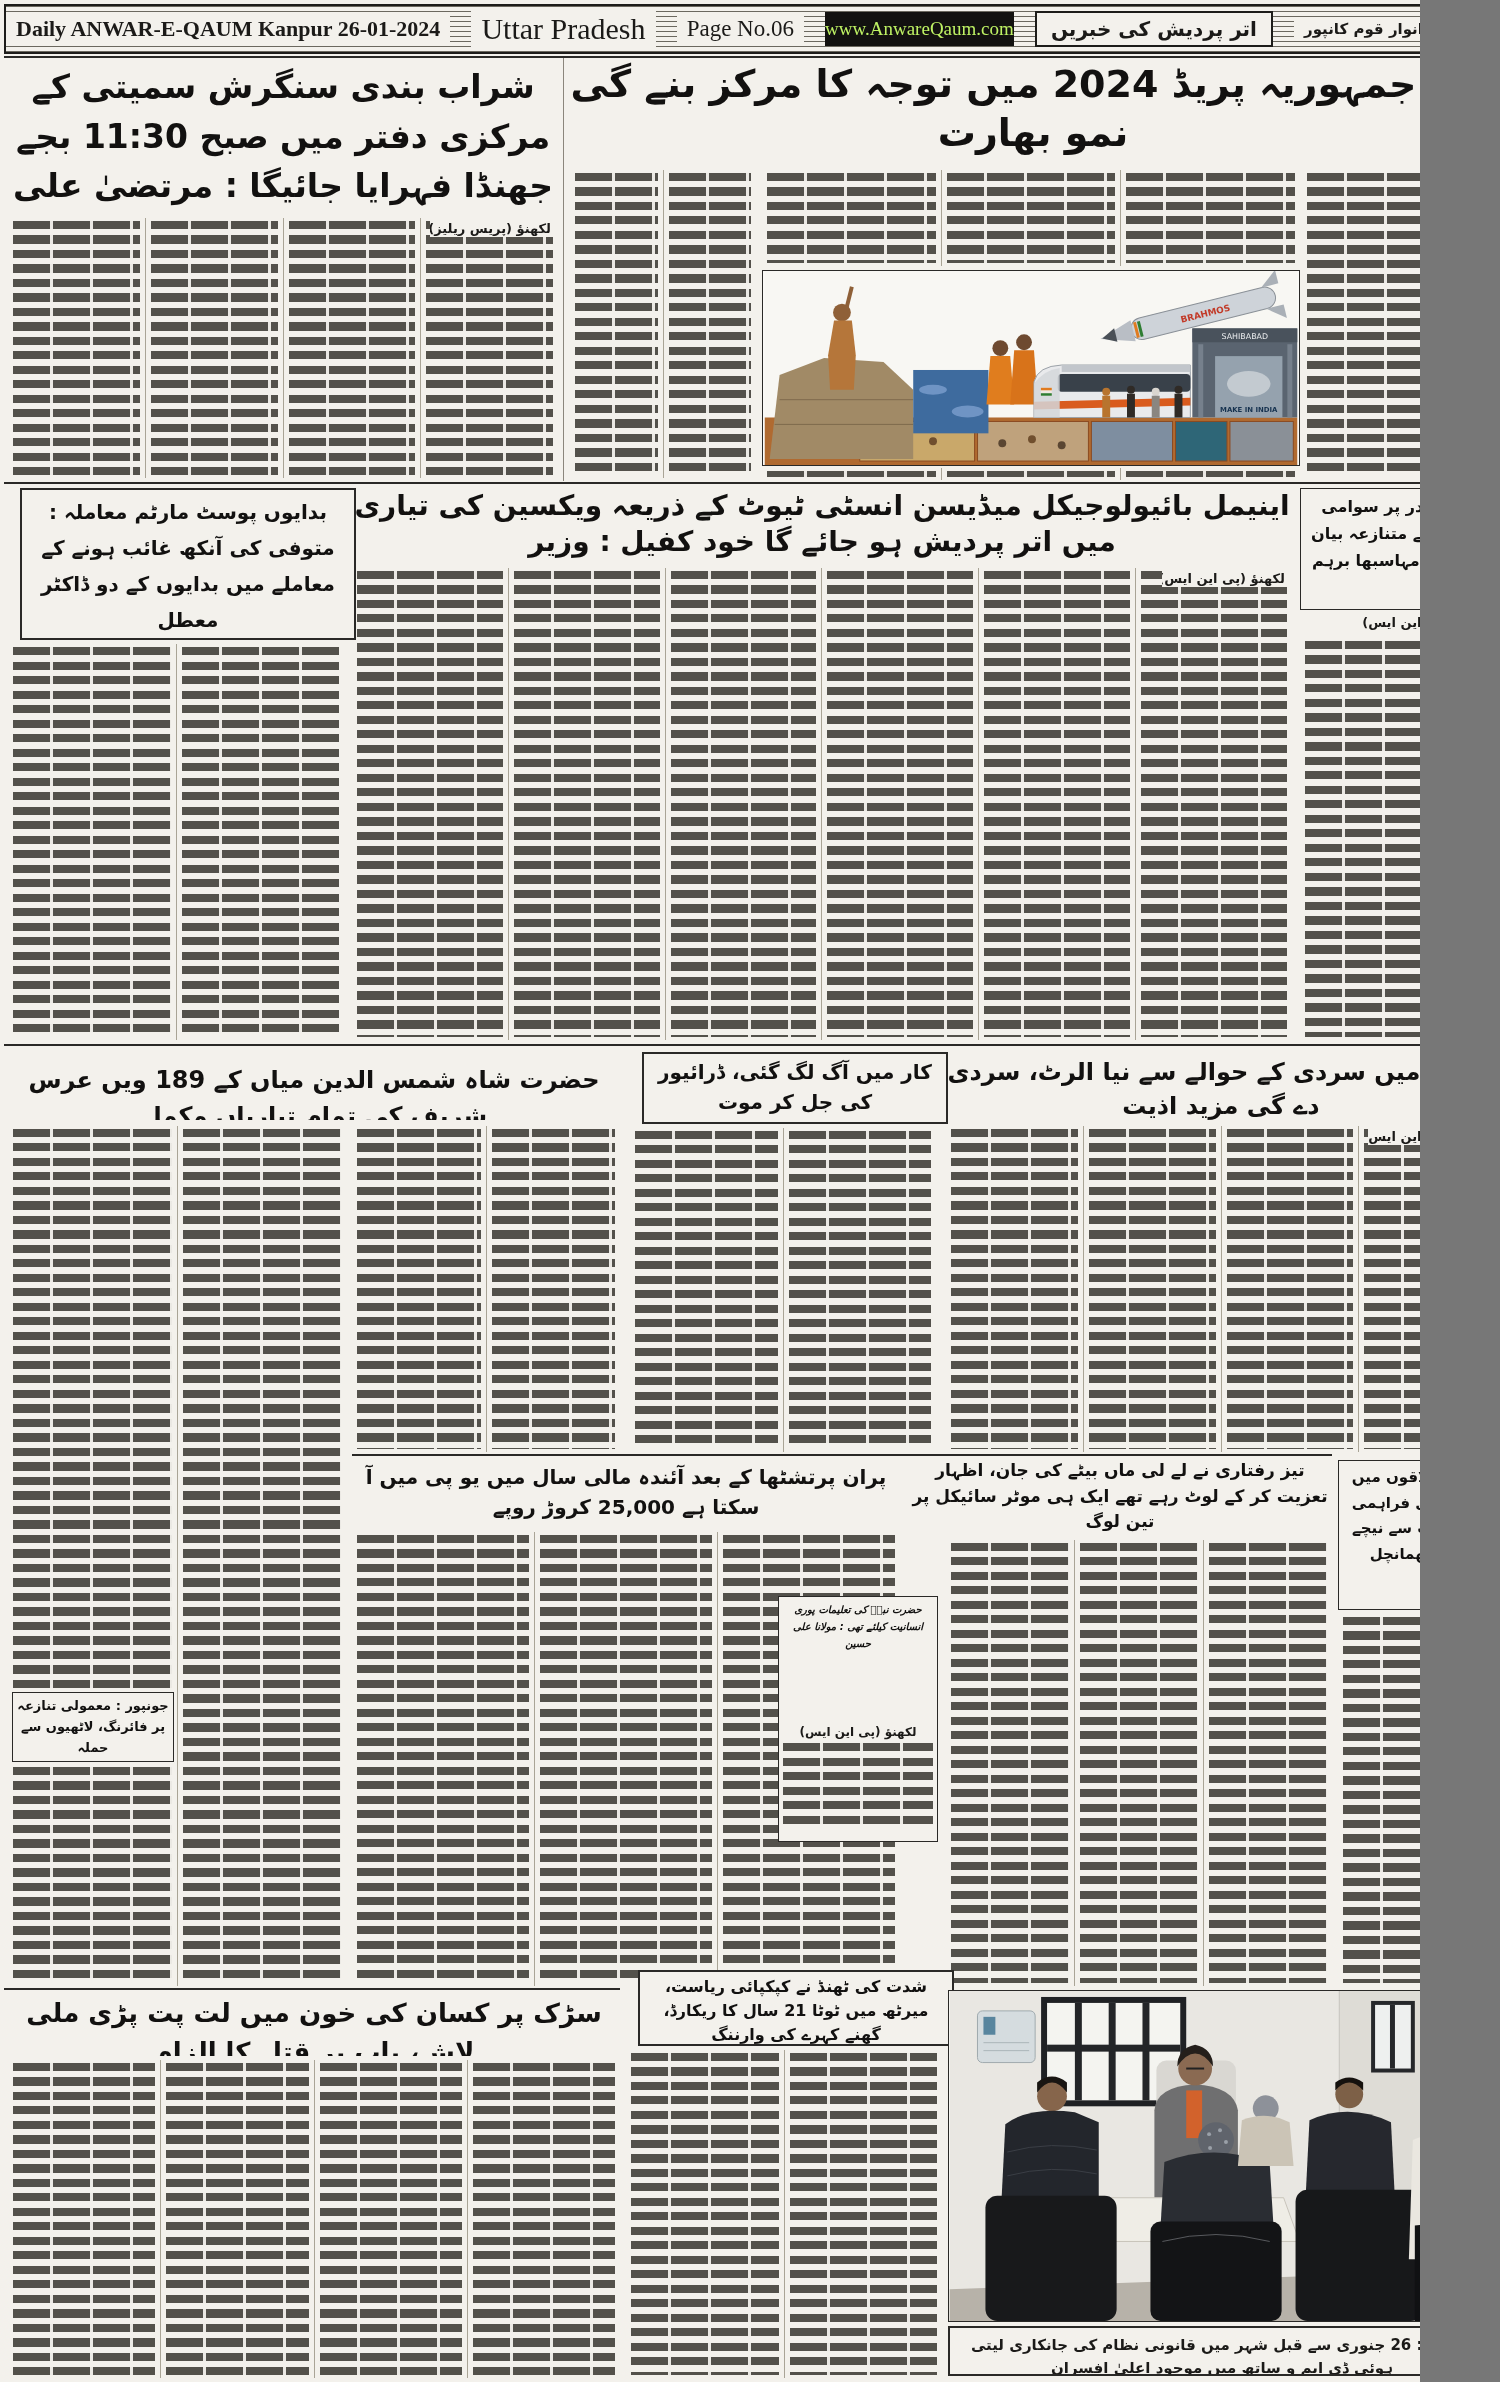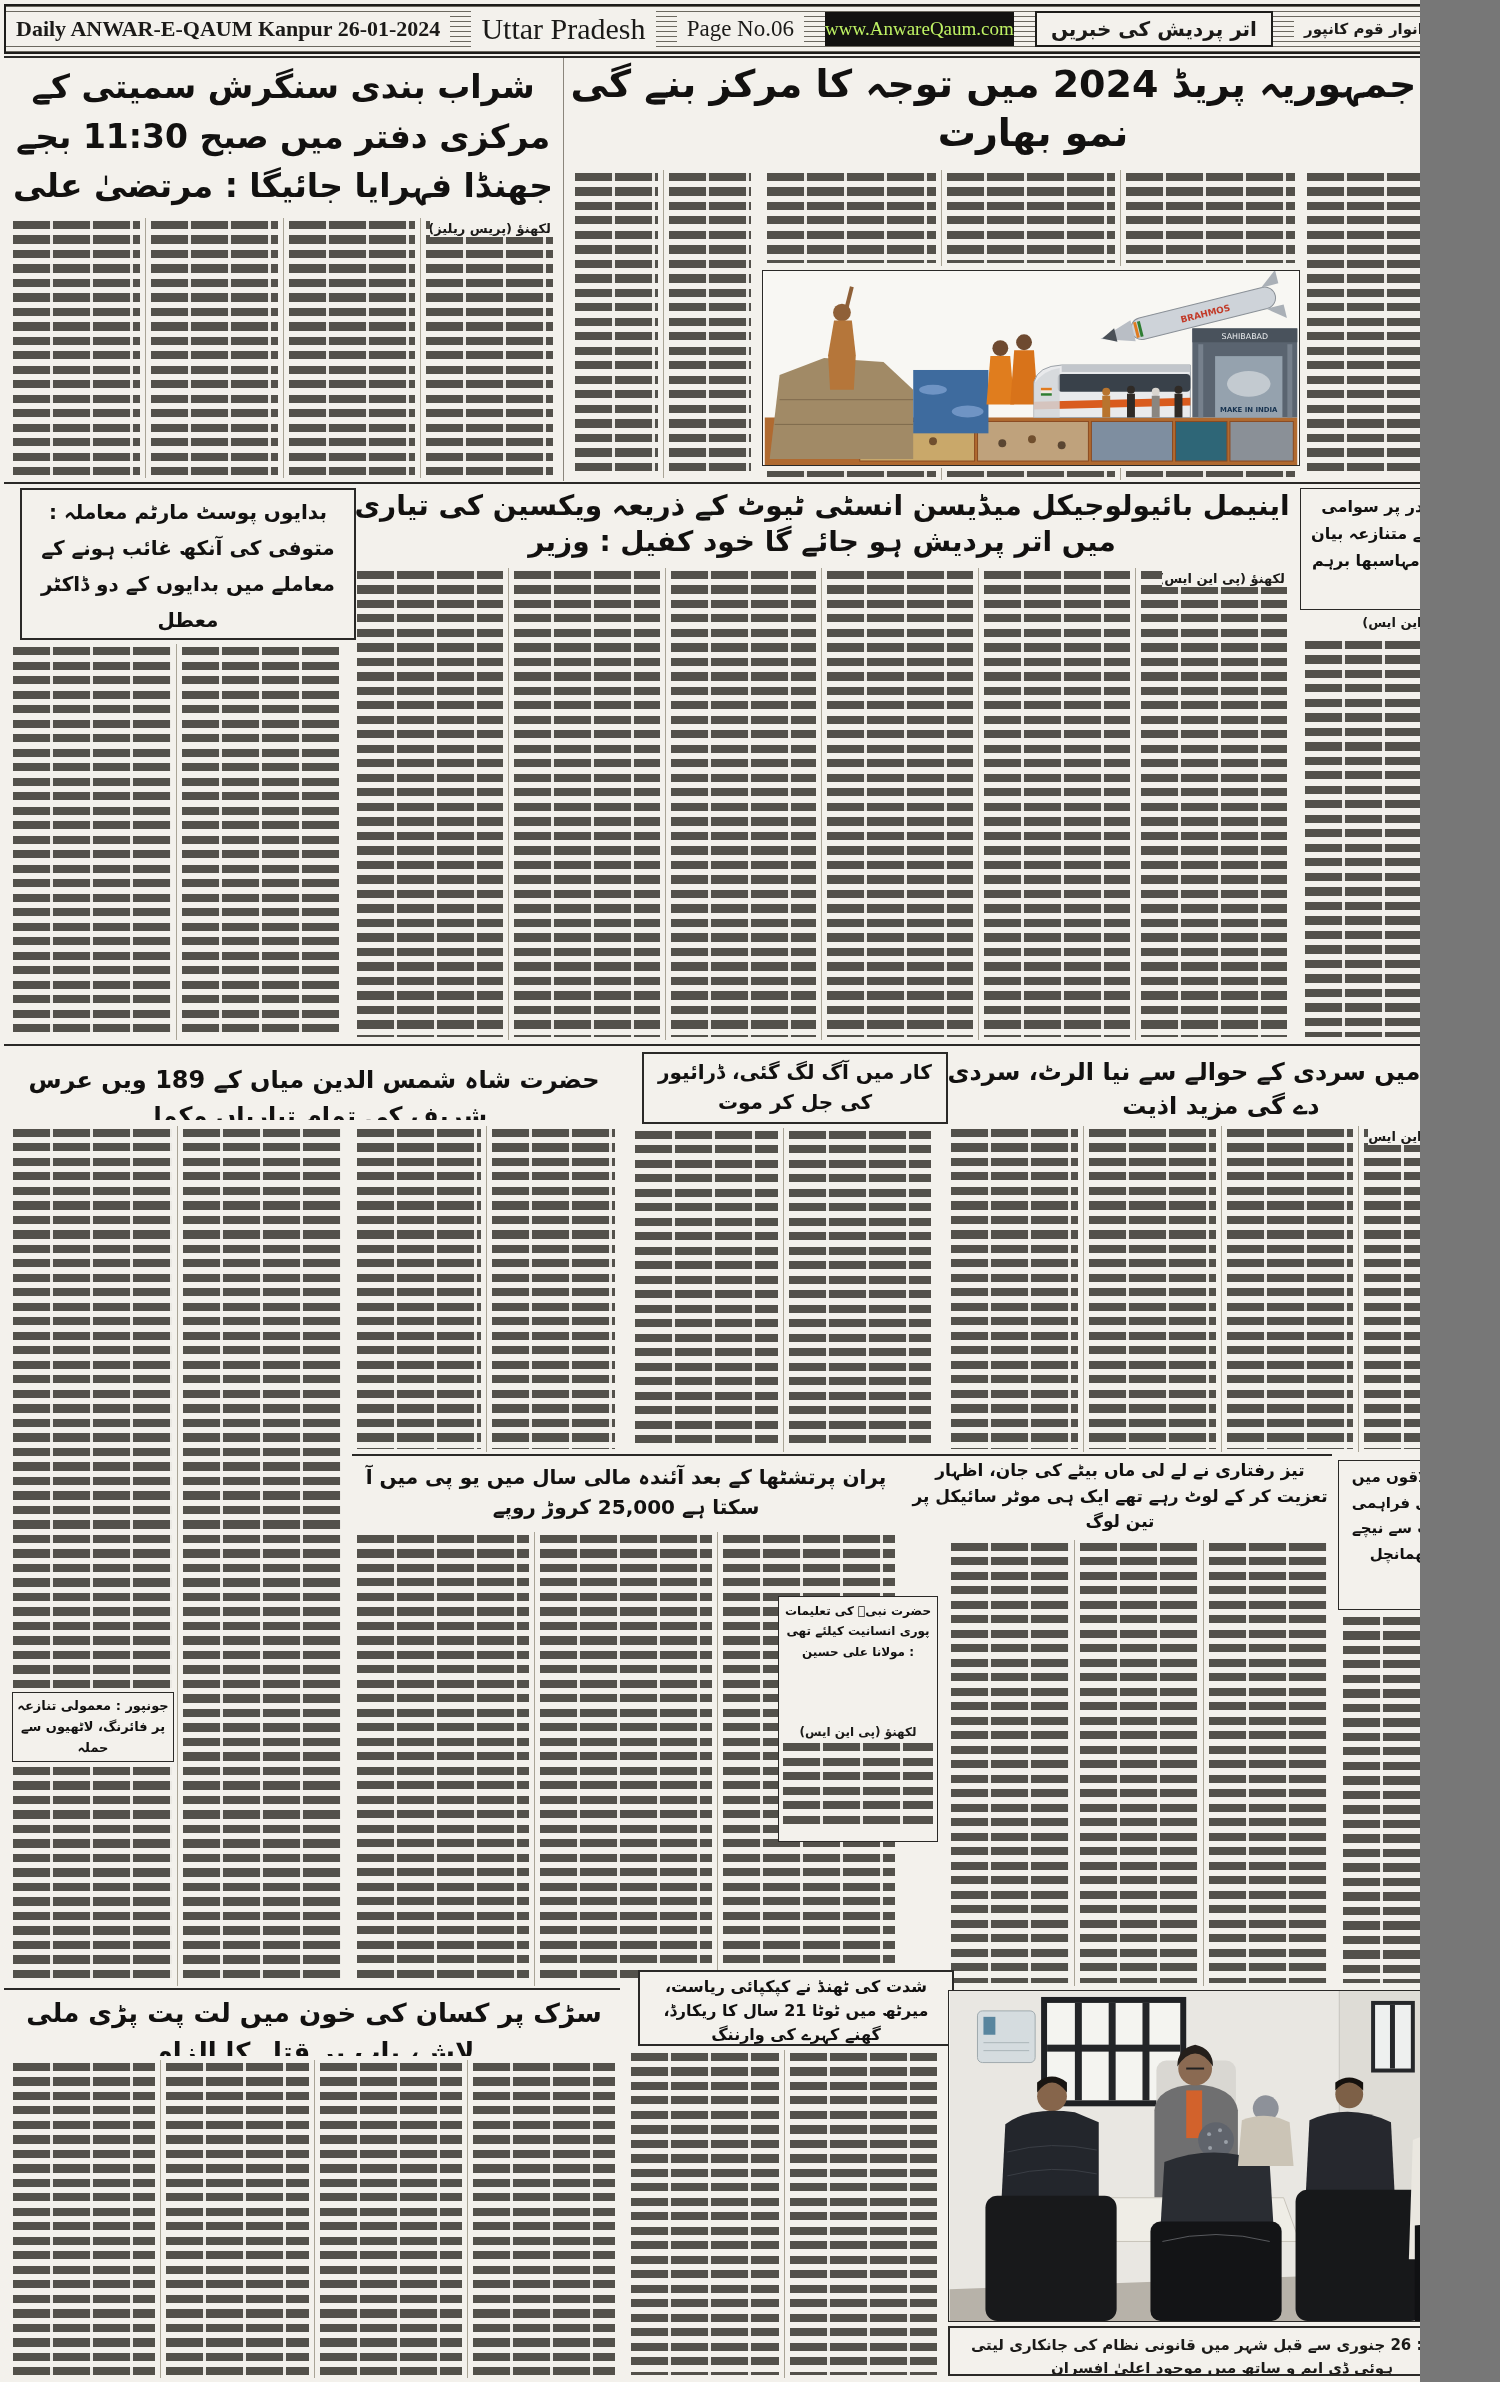--- a/index.html
+++ b/index.html
@@ -275,21 +275,21 @@
       </div>
       <div class="col">
         <div class="fill"></div>
       </div>
       <div class="col">
         <div class="fill"></div>
       </div>
     </div>
 
   <div class="block thin-boxed" style="left:778px;top:1596px;width:160px;height:246px;padding:4px;">
-    <div class="hl" style="font-size:12px;line-height:1.7;height:124px;">حضرت نبیؐ کی تعلیمات پوری انسانیت کیلئے تھی : مولانا علی حسین</div>
+    <div class="hl" style="font-size:10px;line-height:1.7;height:124px;font-style:italic;">حضرت نبیؐ کی تعلیمات پوری انسانیت کیلئے تھی : مولانا علی حسین</div>
     <div class="rtl" style="font-size:12px;font-weight:bold;text-align:center;">لکھنؤ (پی این ایس)</div>
     <div class="fill" style="height:86px;margin-top:4px;"></div>
   </div>
 
   <div class="block hl" style="left:908px;top:1458px;width:424px;height:78px;font-size:17px;line-height:1.5;text-align:center;">تیز رفتاری نے لے لی ماں بیٹے کی جان، اظہار تعزیت کر کے لوٹ رہے تھے ایک ہی موٹر سائیکل پر تین لوگ</div>
   <div class="block cols" style="left:946px;top:1540px;width:386px;height:446px;">
       <div class="col">
         <div class="fill"></div>
       </div>
       <div class="col">

